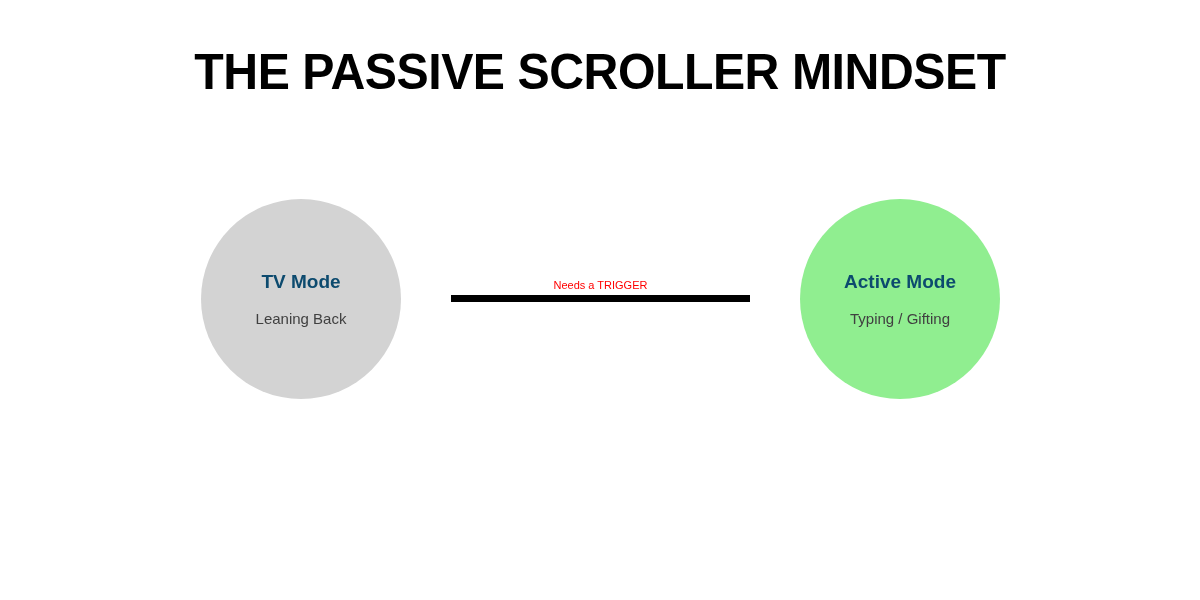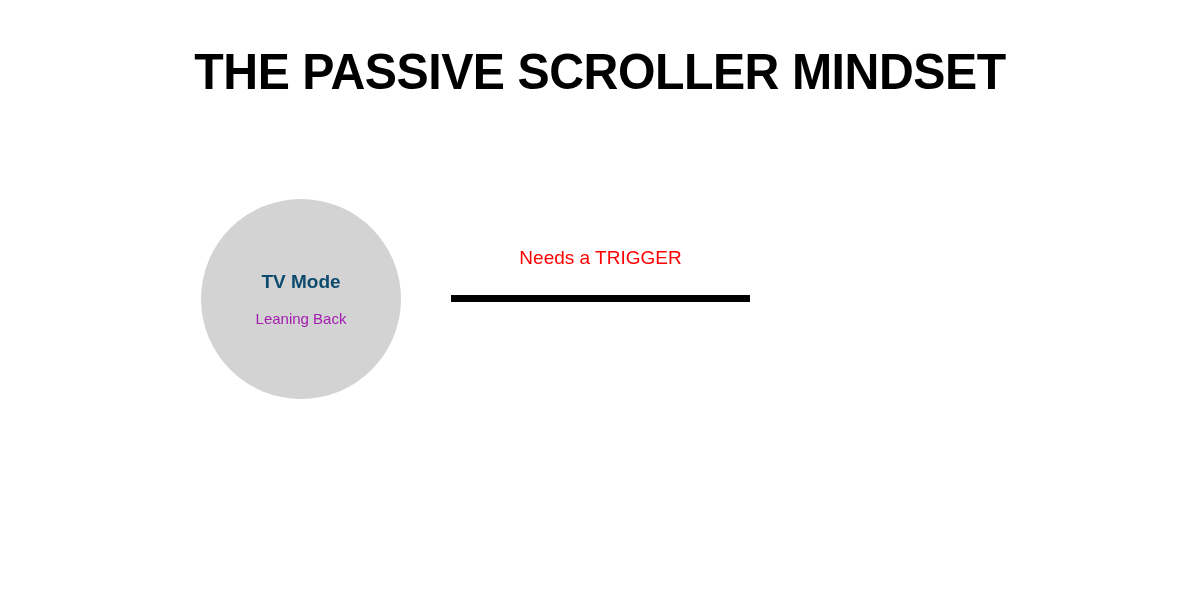--- a/index.html
+++ b/index.html
@@ -68,45 +68,45 @@
     font-weight: bold;
     color: #0c4a6e;
     line-height: 22px;
     text-align: left;
     white-space: nowrap;
   }
   .node-subtitle {
     font-family: "Liberation Sans", sans-serif;
     font-size: 15px;
     font-weight: normal;
-    color: #a21caf;
+    color: #404040;
     line-height: 18px;
     text-align: center;
     white-space: nowrap;
     margin-top: 17px;
   }
 
   
   .connector-line {
     position: absolute;
     left: 451px;
     top: 295px;
     width: 299px;
     height: 7px;
     background: #000000;
   }
 
   .connector-label {
     position: absolute;
     left: 451px;
-    top: 248px;
+    top: 276px;
     width: 299px;
     text-align: center;
     font-family: "Liberation Sans", sans-serif;
-    font-size: 19px;
+    font-size: 11px;
     font-weight: normal;
     line-height: 19px;
     color: #ff0000;
     white-space: nowrap;
   }
 </style>
 </head>
 <body>
 
 <div id="canvas">
@@ -115,14 +115,18 @@
 
   <div class="node node-left">
     <div class="node-title">TV Mode</div>
     <div class="node-subtitle">Leaning Back</div>
   </div>
 
   <div class="connector-label">Needs a TRIGGER</div>
 
   <div class="connector-line"></div>
 
+  <div class="node node-right">
+    <div class="node-title">Active Mode</div>
+    <div class="node-subtitle">Typing / Gifting</div>
+  </div>
 
 </div>
 
 </body></html>

